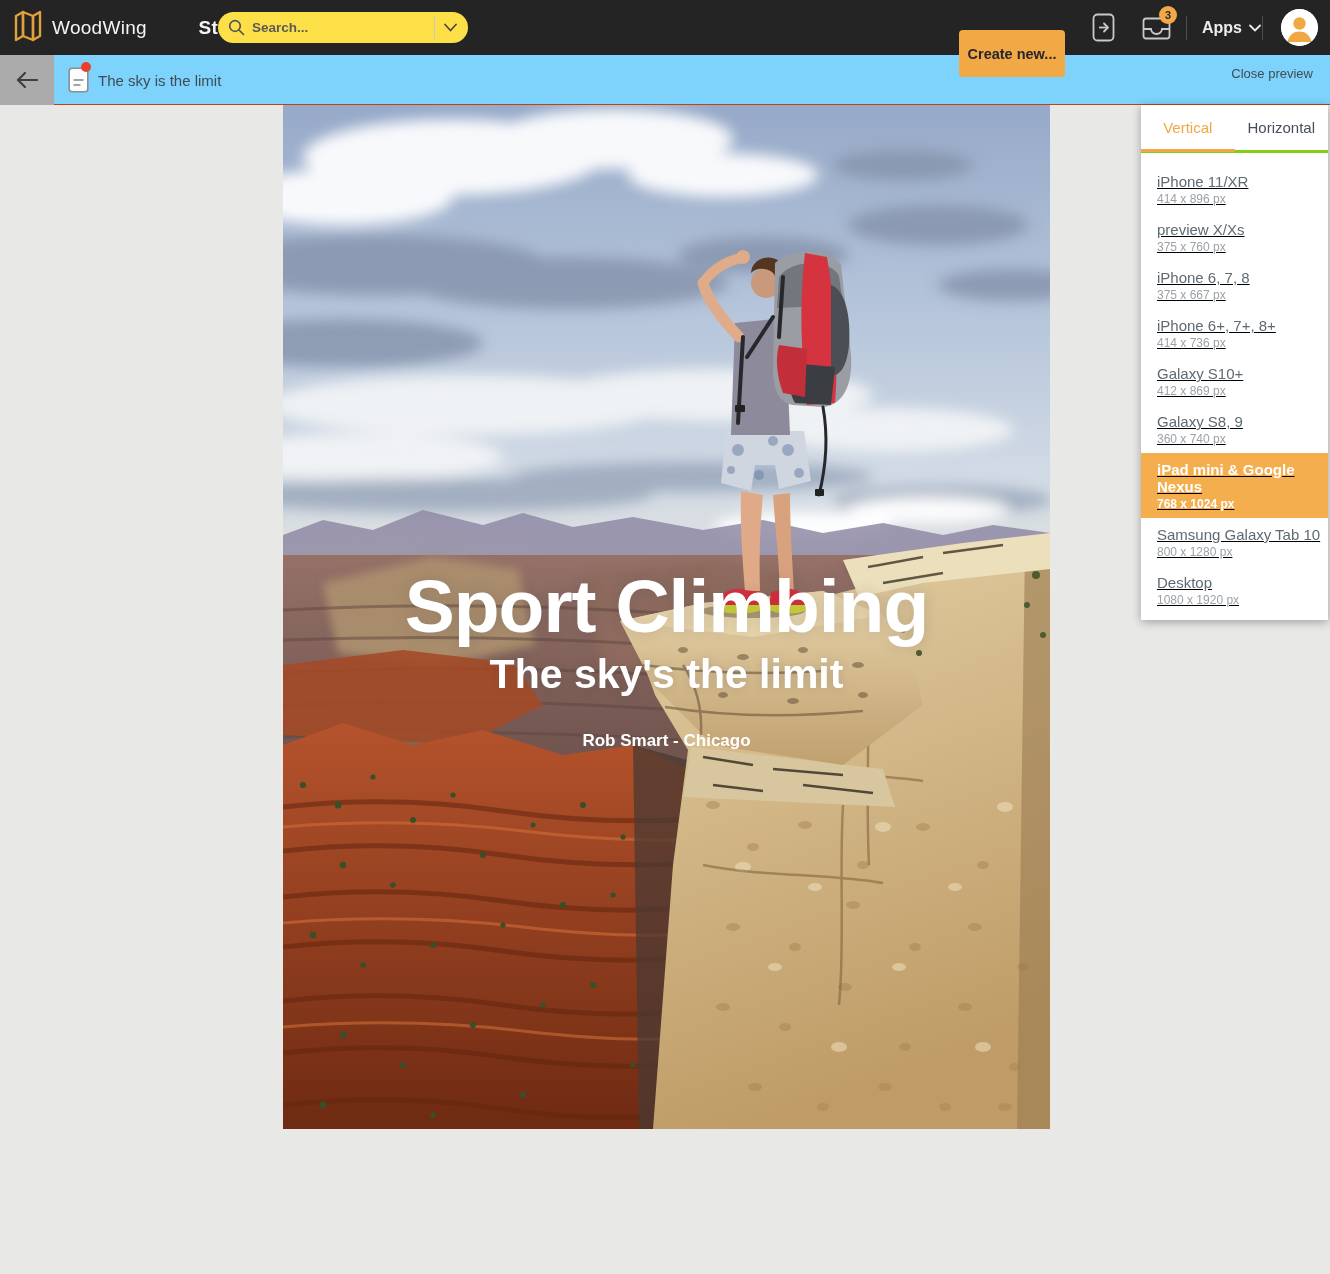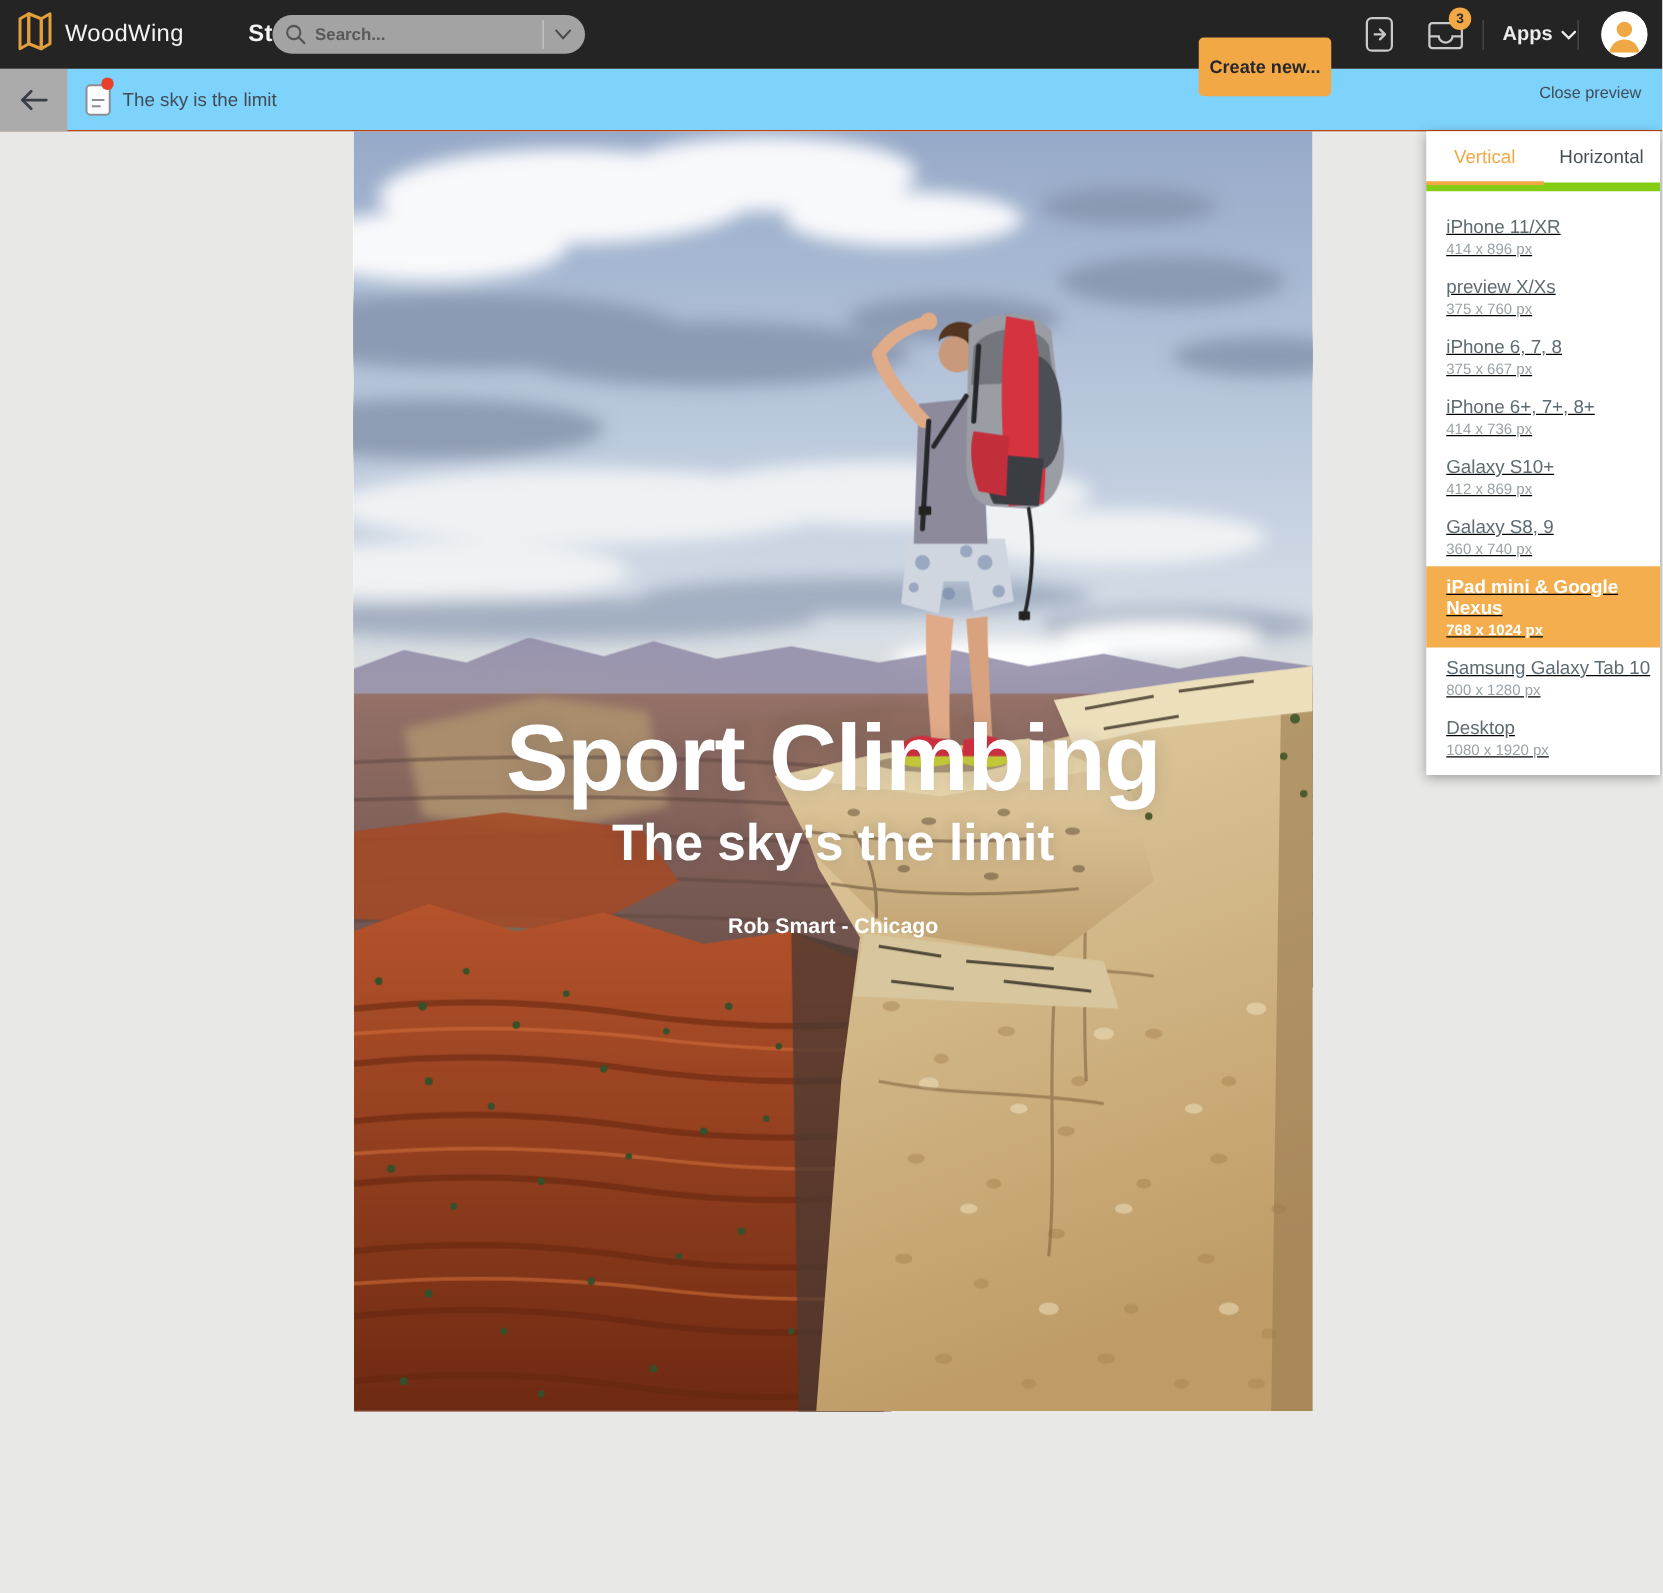--- a/index.html
+++ b/index.html
@@ -5,21 +5,21 @@
   * { margin:0; padding:0; box-sizing:border-box; }
   html,body { background:#e8e8e6; }
   .page { position:relative; width:1330px; height:1274px; background:#e8e8e6;
           font-family:"Liberation Sans", sans-serif; overflow:hidden; }
 
   
   .topbar { position:absolute; top:0; left:0; right:0; height:55px; background:#242424; z-index:30; }
   .brand { position:absolute; left:14px; top:0; height:55px; display:flex; align-items:center; gap:10px; }
   .brand-name { color:#f4f4f4; font-size:19px; font-weight:400; letter-spacing:.3px; }
   .brand-name b { font-weight:700;margin-left:46px; }
-  .searchbar { position:absolute; left:218px; top:12px; width:250px; height:31px; background:#a3a3a3;
+  .searchbar { position:absolute; left:218px; top:12px; width:250px; height:31px; background:#fde047;
                border-radius:16px; display:flex; align-items:center; padding:0 6px 0 10px; }
   .search-input { border:none; outline:none; flex:1; min-width:0; font-size:13.5px; font-weight:700;
                   color:#4a4a4a; font-family:"Liberation Sans",sans-serif; background:transparent; }
   .search-input::placeholder { color:#5a5a5a; opacity:1; }
   .search-divider { width:1px; height:23px; background:#c9c9c9; margin:0 4px; }
   .create-btn { position:absolute; left:959px; top:30px; width:106px; height:47px; background:#f2a845;
                 border:none; border-radius:4px; color:#26262b; font-size:14.5px; font-weight:700;
                 font-family:"Liberation Sans",sans-serif; cursor:pointer;text-align:center; }
   .pub-icon { position:absolute; left:1092px; top:13px; cursor:pointer; }
   .inbox-wrap { position:absolute; left:1142px; top:17px; cursor:pointer; }
@@ -49,21 +49,21 @@
   .stage svg { position:absolute; left:0; top:0; }
   .hero-text { position:absolute; left:0; right:0; text-align:center; color:#fff; z-index:6; }
   .hero-title { top:410px; font-size:75px; font-weight:700; letter-spacing:-1px;
                 text-shadow:0 0 14px rgba(60,60,80,.18);margin-top:48px; }
   .hero-subtitle { top:546px; font-size:41px; font-weight:700; text-shadow:0 0 10px rgba(60,60,80,.18); }
   .hero-byline { top:626px; font-size:17px; font-weight:700; }
 
   
   .panel { position:absolute; left:1141px; top:105px; width:187px; background:#fff; z-index:25;
            box-shadow:0 2px 9px rgba(0,0,0,.32); }
-  .tabs { display:flex; height:48px; border-bottom:7px solid #84cc16; }
+  .tabs { display:flex; height:48px; border-bottom:3px solid #84cc16; }
   .tab { flex:1; display:flex; align-items:center; justify-content:center; font-size:15px; color:#474f5a;
          cursor:pointer; position:relative; }
   .tab.active { color:#f0a845; }
   .tab.active::after { content:""; position:absolute; left:0; right:0; bottom:-2px; height:3px; background:#f0a845; }
   .device-list { padding:12px 0 6px; }
   .device-row { padding:8px 0 7px 16px; cursor:pointer;text-decoration:underline; }
   .device-name { font-size:15px; color:#5d6b73; line-height:17px; margin-bottom:2px; }
   .device-size { font-size:12px; color:#9aa2a8; line-height:14px; }
   .device-row.selected { background:#f5ae4e; }
   .device-row.selected .device-name { color:#fff; font-weight:700; }

